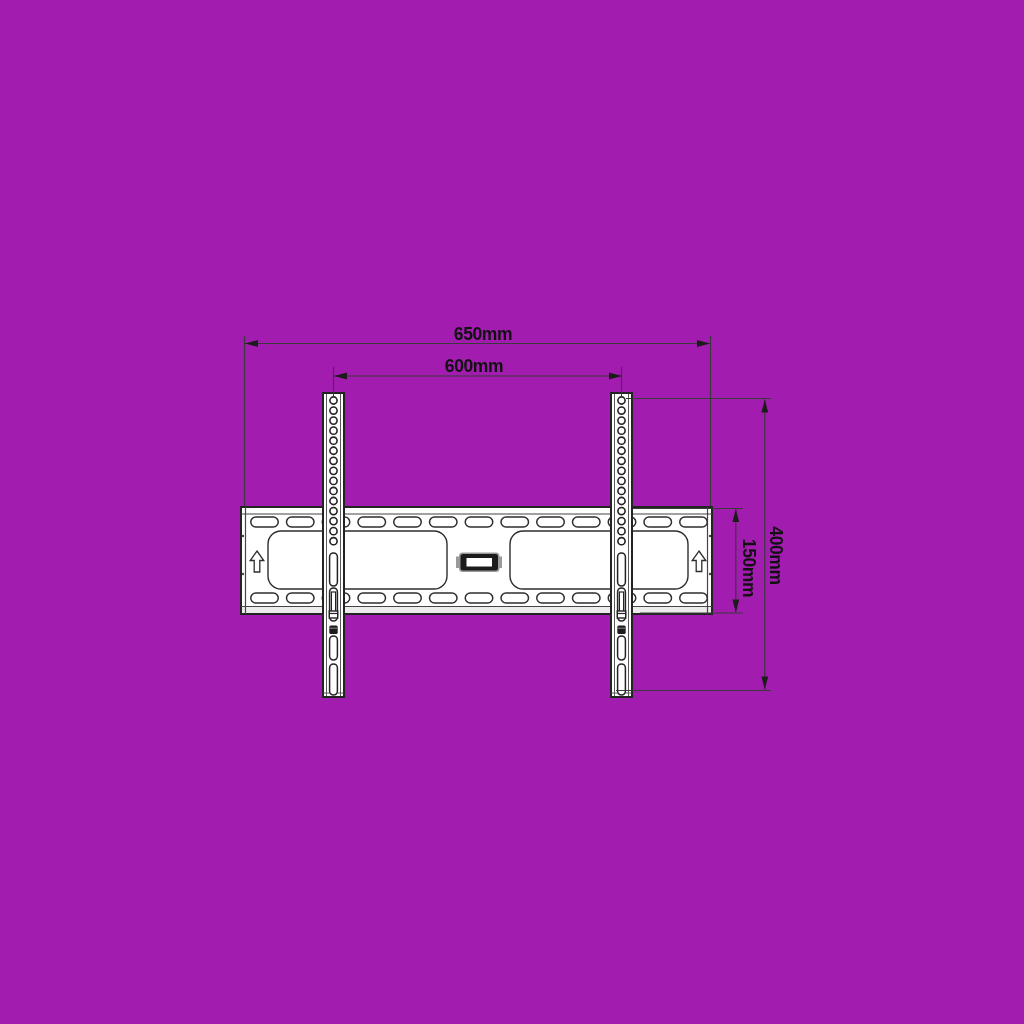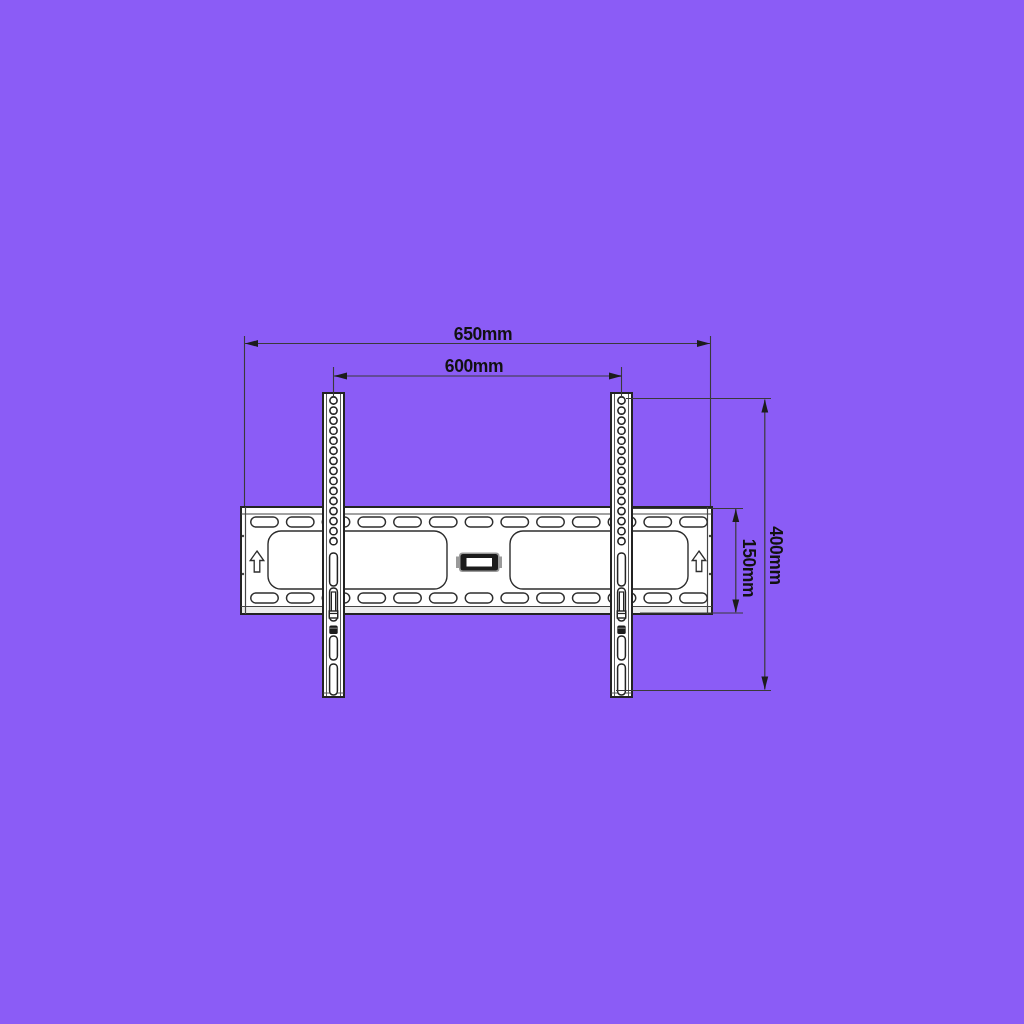--- a/index.html
+++ b/index.html
@@ -1,16 +1,16 @@
 <!DOCTYPE html>
 <html><head>
 <meta charset="utf-8">
 <style>
   html,body{margin:0;padding:0;background:#fff;}
-  #canvas{position:relative;width:1024px;height:1024px;background:#8b5cf6;overflow:hidden;
+  #canvas{position:relative;width:1024px;height:1024px;background:#a21caf;overflow:hidden;
           font-family:"Liberation Sans","DejaVu Sans",sans-serif;}
   svg{position:absolute;left:0;top:0;}
   .dim-label{font-family:"Liberation Sans","DejaVu Sans",sans-serif;
              font-weight:700;font-size:17.5px;fill:#111;letter-spacing:-0.4px;}
 </style>
 </head>
 <body>
 
 <div id="canvas">
 <svg id="drawing" width="1024" height="1024" viewBox="0 0 1024 1024">

